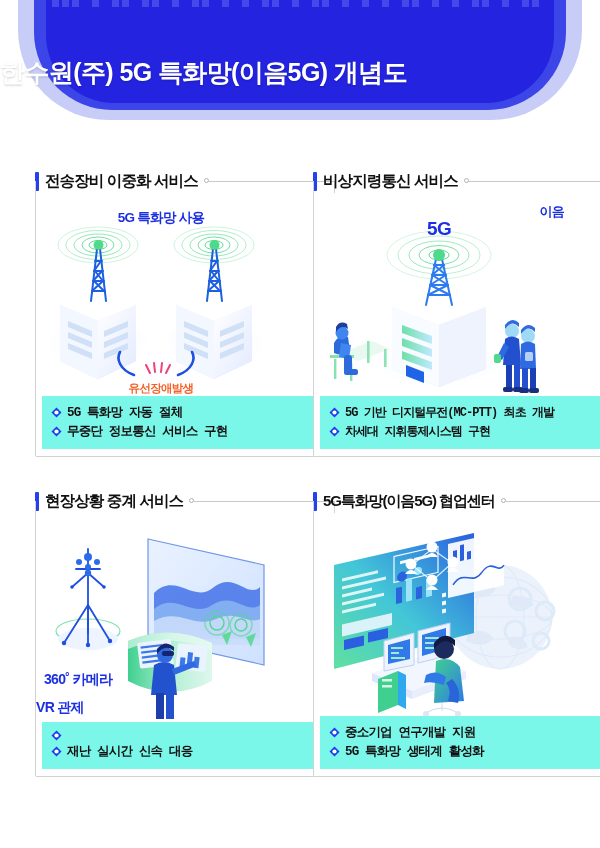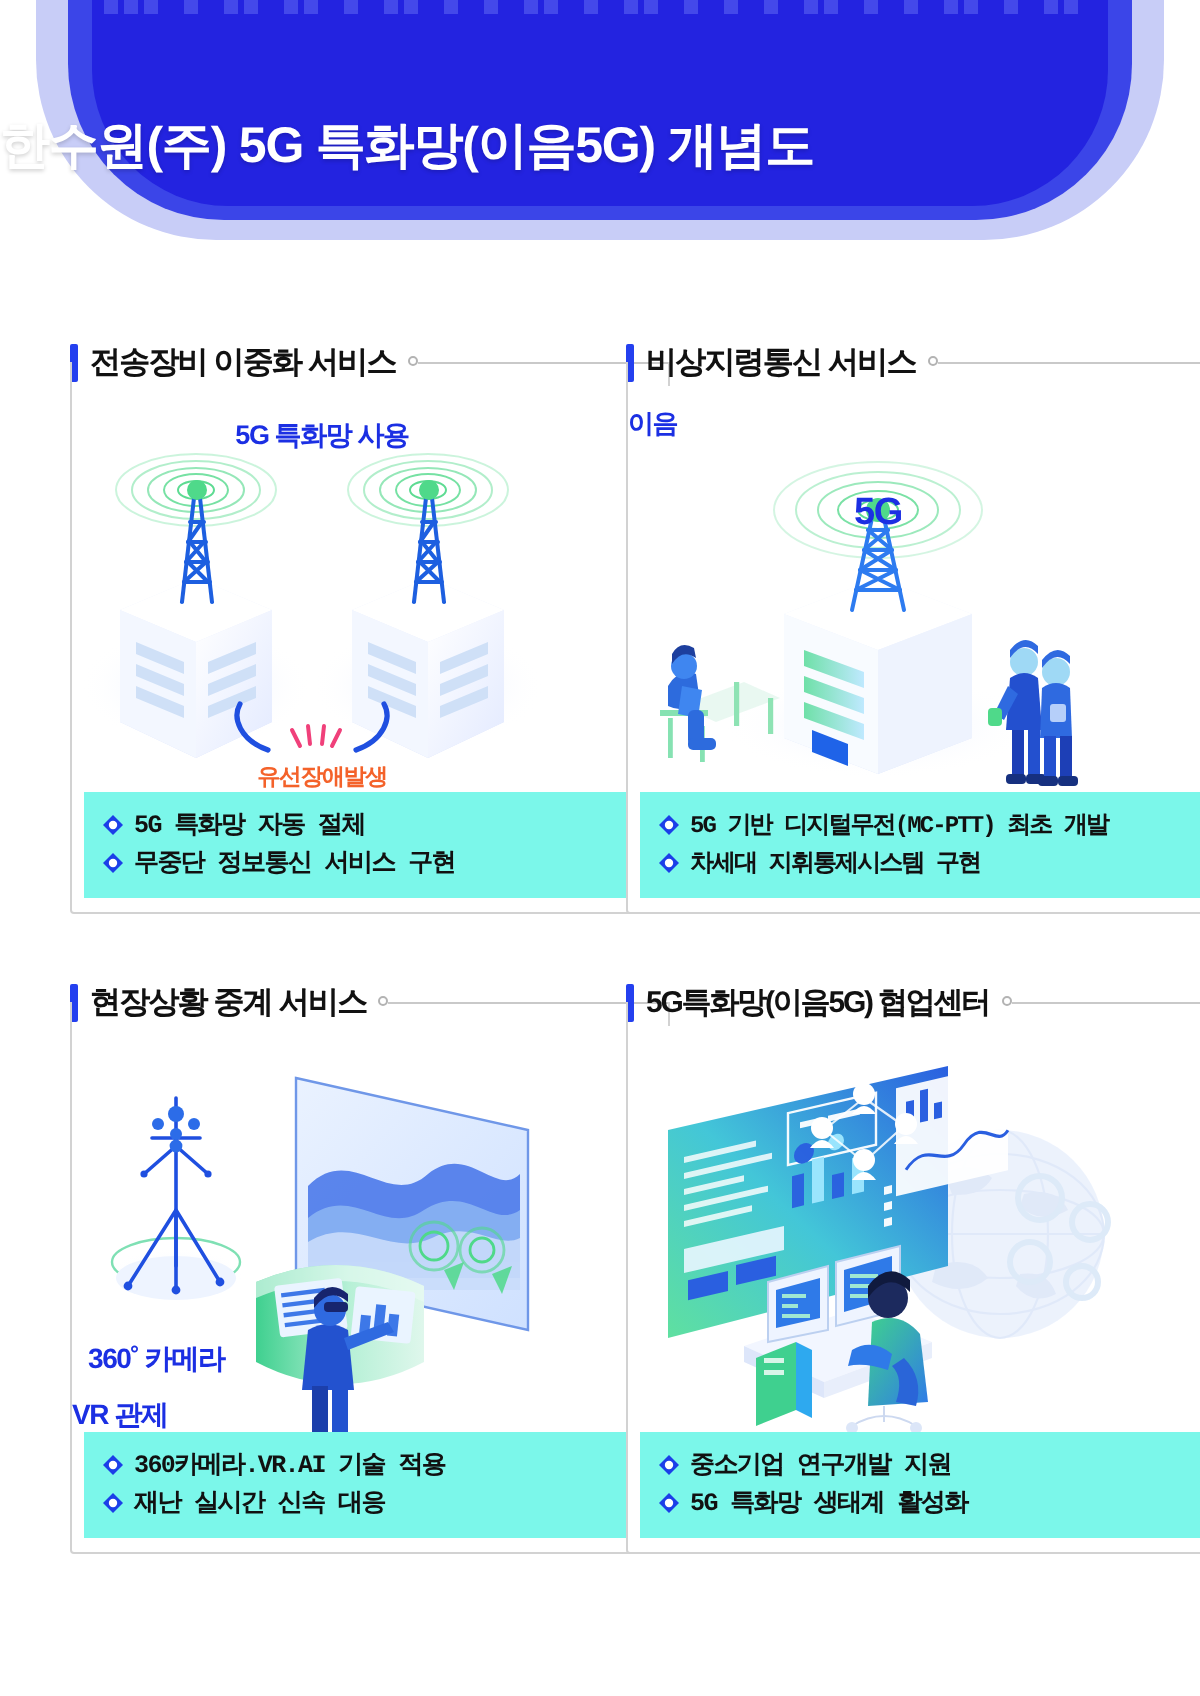--- a/index.html
+++ b/index.html
@@ -425,22 +425,22 @@
               <path d="M-5,14 q7,-5 14,0 l1,25 l-16,0 z" fill="#2f6ae0"></path>
               <rect x="-4" y="38" width="6" height="22" fill="#2350cf"></rect>
               <rect x="4" y="38" width="6" height="22" fill="#1d3fb6"></rect>
               <rect x="-7" y="58" width="10" height="5" rx="2" fill="#16307f"></rect>
               <rect x="3" y="58" width="10" height="5" rx="2" fill="#16307f"></rect>
               <rect x="-1" y="22" width="8" height="9" rx="1.5" fill="#d8e8ff" opacity=".8"></rect>
             </g>
           </g>
         </svg>
       </div>
-      <div class="lbl" style="left:0;top:10px;width:250px;text-align:left;font-size:13px;color:#1b2fe3;">이음</div>
-      <div class="lbl" style="left:0;top:25px;width:250px;text-align:center;font-size:19px;color:#1b2fe3;margin-top:28px;">5G</div>
+      <div class="lbl" style="left:0;top:10px;width:250px;text-align:right;font-size:13px;color:#1b2fe3;">이음</div>
+      <div class="lbl" style="left:0;top:25px;width:250px;text-align:center;font-size:19px;color:#1b2fe3;">5G</div>
 
       <div class="bullets">
         <div class="bullet">
           <svg class="bdot" viewBox="0 0 11 11">
             <polygon points="5.5,0.5 10.5,5.5 5.5,10.5 0.5,5.5" fill="#1b3fe8"></polygon>
             <circle cx="5.5" cy="5.5" r="2.1" fill="#ffffff"></circle>
           </svg>
           <span class="btxt">5G 기반 디지털무전(MC-PTT) 최초 개발</span>
         </div>
         <div class="bullet">
@@ -554,21 +554,20 @@
       </div>
       <div class="lbl" style="left:8px;top:158px;font-size:14px;color:#1b2fe3;">360˚ 카메라</div>
       <div class="lbl" style="left:0;top:186px;width:250px;text-align:left;font-size:14px;color:#1b2fe3;">VR 관제</div>
 
       <div class="bullets">
         <div class="bullet">
           <svg class="bdot" viewBox="0 0 11 11">
             <polygon points="5.5,0.5 10.5,5.5 5.5,10.5 0.5,5.5" fill="#1b3fe8"></polygon>
             <circle cx="5.5" cy="5.5" r="2.1" fill="#ffffff"></circle>
           </svg>
-          <span class="btxt">360카메라.VR.AI 기술 적용</span>
         </div>
         <div class="bullet">
           <svg class="bdot" viewBox="0 0 11 11">
             <polygon points="5.5,0.5 10.5,5.5 5.5,10.5 0.5,5.5" fill="#1b3fe8"></polygon>
             <circle cx="5.5" cy="5.5" r="2.1" fill="#ffffff"></circle>
           </svg>
           <span class="btxt">재난 실시간 신속 대응</span>
         </div>
       </div>
     </div>

